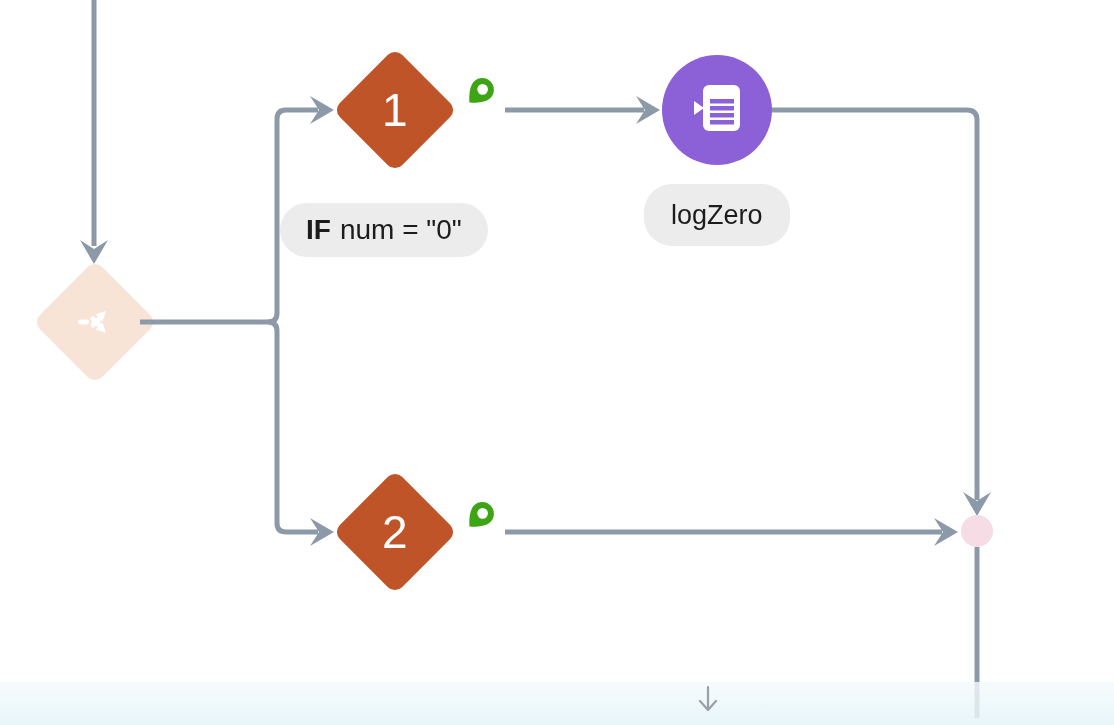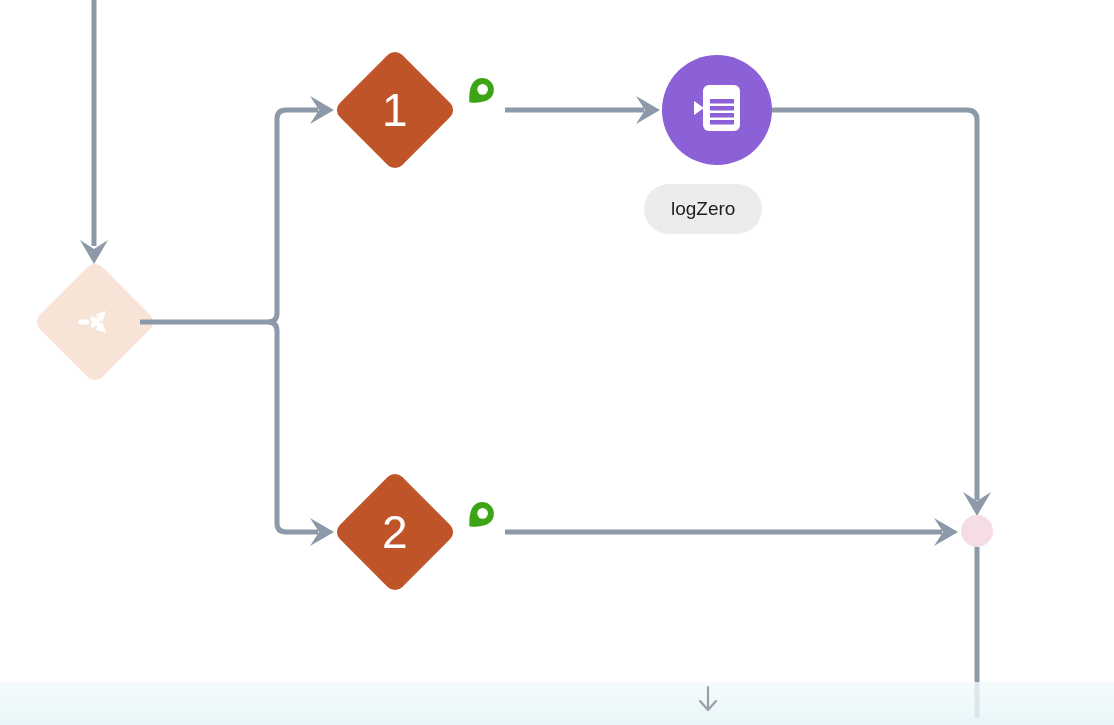--- a/index.html
+++ b/index.html
@@ -35,21 +35,21 @@
   .pin-b1{left:463px;top:75px;}
   .pin-b2{left:463px;top:499px;}
 
   
   .pill{
     position:absolute;background:#ECECEC;border-radius:28px;display:flex;align-items:center;
     color:#1C1C1C;z-index:2;white-space:nowrap;
   }
   .pill-if{left:280px;top:203px;height:54px;padding:0 26px;font-size:28px;}
   .pill-if .kw{font-weight:700;margin-right:9px;}
-  .pill-log{left:644px;top:184px;height:50px;padding:0 27px;font-size:19px;}
+  .pill-log{left:644px;top:184px;height:62px;padding:0 27px;font-size:27px;}
   .pill-otherwise{left:291px;top:631px;height:50px;padding:0 29px;font-size:28px;font-weight:700;}
 
   
   .strip{
     position:absolute;left:0;top:682px;width:1114px;height:43px;z-index:4;
     background:linear-gradient(180deg, rgba(243,251,252,0.80), rgba(228,244,247,0.85));
   }
   .strip .scroll-arrow{position:absolute;left:697px;top:3px;}
 </style>
 </head>
@@ -128,20 +128,24 @@
     <svg width="34" height="34" viewBox="0 0 32 32">
       <g transform="rotate(45 16 16)">
         <path d="M16,2 C10,2 5,7 5,13 C5,21 16,30 16,30 C16,30 27,21 27,13 C27,7 22,2 16,2 Z" fill="#3DA415"></path>
         <circle cx="16" cy="12.5" r="5" fill="#ffffff"></circle>
       </g>
     </svg>
   </span>
 
   <div class="merge-dot"></div>
 
+  <div class="pill pill-if">
+    <span class="kw">IF</span>
+    <span>num = "0"</span>
+  </div>
 
   <div class="pill pill-log">
     <span>logZero</span>
   </div>
 
 
   <div class="strip">
     <span class="scroll-arrow">
       <svg width="22" height="30" viewBox="0 0 22 30">
         <path d="M11,2 V24 M3,16 L11,25 L19,16" stroke="#9AA0A6" stroke-width="2.2" fill="none" stroke-linecap="round" stroke-linejoin="round"></path>

